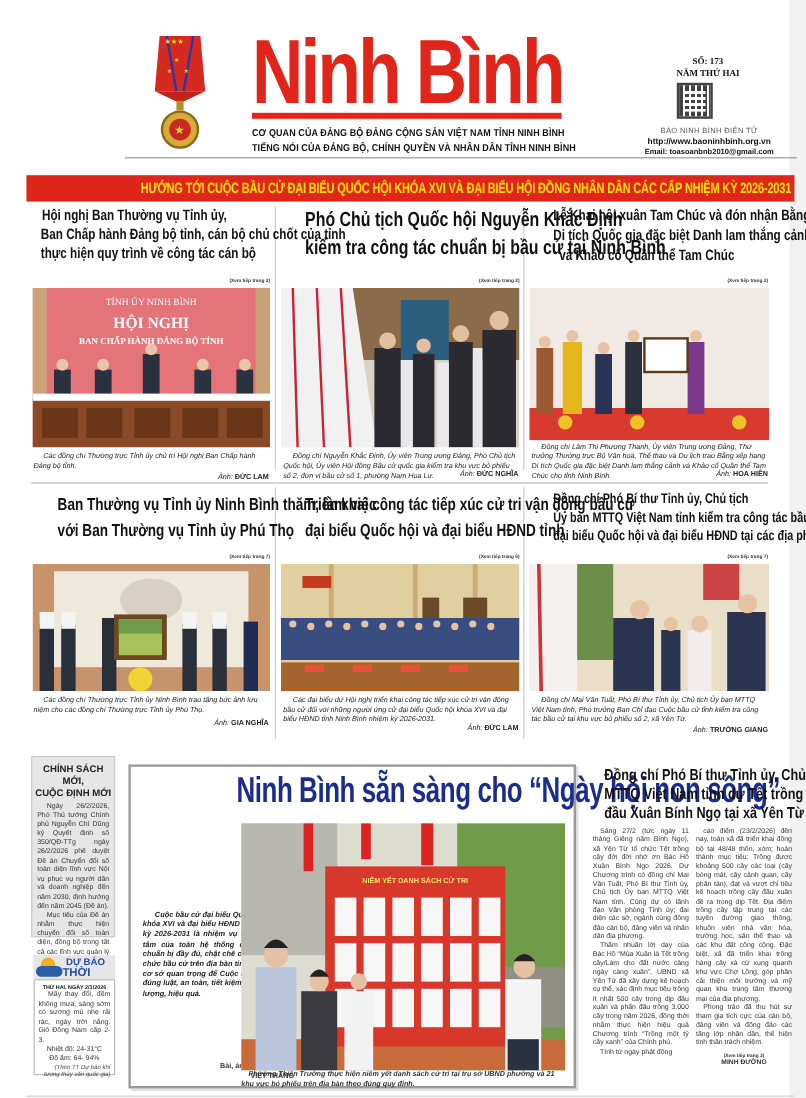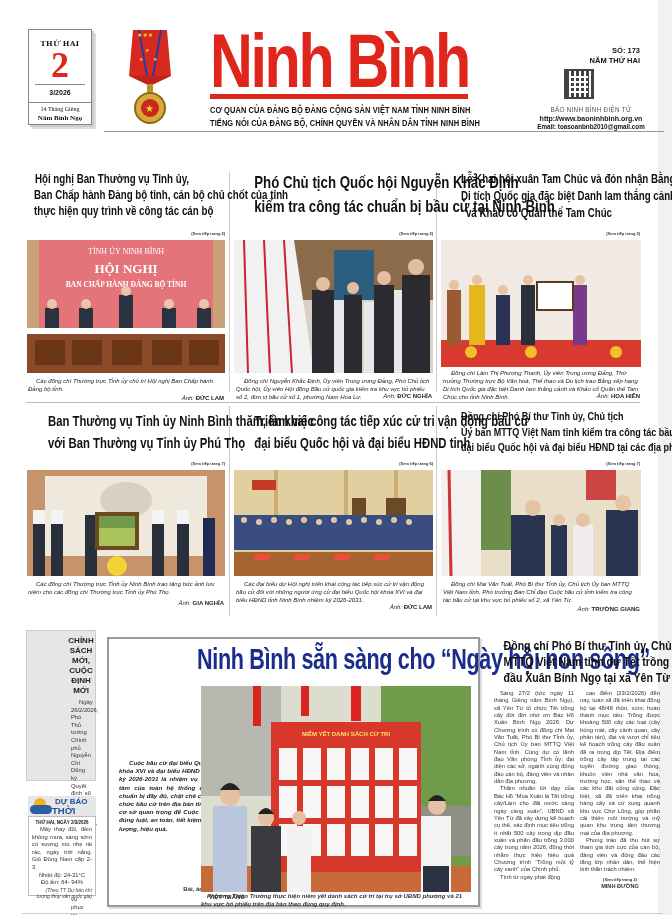--- a/index.html
+++ b/index.html
@@ -14,21 +14,21 @@
   .date-box .day { font-family: "Liberation Serif", serif; font-size: 36px; font-weight: bold; color: #e0251b; line-height: 34px; }
   .date-box .month { font-size: 7px; font-weight: bold; border-top: 1px solid #888; margin: 2px 6px 0; padding-top: 4px; }
   .date-box .lunar { border-top: 1px solid #888; margin-top: 6px; padding-top: 3px; font-family: "Liberation Serif", serif; font-size: 6px; }
   .date-box .lunar-year { font-family: "Liberation Serif", serif; font-size: 7px; font-weight: bold; margin-top: 2px; }
 
   .medal { position: absolute; left: 125px; top: 28px; width: 50px; height: 100px; }
   .logo { position: absolute; left: 210px; top: 22px; width: 258px; height: 78px; color: #e0251b; font-family: "Liberation Sans", sans-serif; font-weight: bold; font-size: 76px; line-height: 78px; letter-spacing: -3px; transform: scaleX(0.78); transform-origin: left top; white-space: nowrap; }
   .logo-bar { position: absolute; left: 210px; top: 94px; width: 258px; height: 5px; background: #e0251b; }
   .tagline { position: absolute; left: 210px; top: 104px; width: 262px; font-size: 8.3px; font-weight: bold; letter-spacing: 0.1px; line-height: 13px; white-space: nowrap; transform: scaleX(0.9); transform-origin: left top; }
 
-  .issue { position: absolute; left: 540px; top: 46px; width: 100px; text-align: right; font-family: Liberation Sans, sans-serif; font-weight: bold; font-size: 7.5px; line-height: 10px; }
+  .issue { position: absolute; left: 540px; top: 46px; width: 100px; text-align: center; font-family: Liberation Serif, serif; font-weight: bold; font-size: 7.5px; line-height: 10px; }
   .qr { position: absolute; left: 564px; top: 69px; width: 30px; height: 30px; background:
       repeating-linear-gradient(90deg, #222 0 3px, #fff 3px 5px),
       #fff; opacity: 0.85; border: 2px solid #222; }
   .qr::after { content: ""; position: absolute; inset: 4px; background: repeating-linear-gradient(0deg, #fff 0 2px, transparent 2px 5px); }
   .e-info { position: absolute; left: 520px; top: 106px; width: 142px; text-align: center; font-size: 6.3px; line-height: 8.5px; }
   .e-info .brand { color: #555; letter-spacing: 0.3px; }
   .e-info .url { font-weight: bold; font-size: 7px; }
   .e-info .mail { font-weight: bold; font-size: 6.3px; }
   .masthead-rule { position: absolute; left: 104px; top: 131px; width: 560px; height: 1px; background: #999; }
 
@@ -41,21 +41,21 @@
   .headline { font-weight: bold; text-align: center; color: #111; transform: scaleX(0.78); transform-origin: center top; white-space: nowrap; }
   .see-page { position: absolute; font-size: 4px; font-weight: bold; color: #333; text-align: right; }
   .photo { position: absolute; overflow: hidden; }
   .caption { position: absolute; font-size: 6px; font-style: italic; line-height: 8px; color: #222; text-indent: 8px; }
   .credit { position: absolute; font-size: 6px; font-weight: bold; color: #222; text-align: right; }
   .credit i { font-style: italic; font-weight: normal; }
   .vsep { position: absolute; width: 1px; background: #ccc; }
   .hsep { position: absolute; height: 1px; background: #bbb; }
 
   
-  .policy-box { position: absolute; left: 26px; top: 630px; width: 70px; height: 151px; background: #e6e6e6; border: 1px solid #ccc; padding-left: 40px; }
+  .policy-box { position: absolute; left: 26px; top: 630px; width: 70px; height: 151px; background: #e6e6e6; border: 1px solid #ccc; }
   .policy-box .title { font-size: 8px; font-weight: bold; text-align: center; line-height: 10px; margin-top: 5px; color: #222; }
   .policy-box .body { font-size: 5.8px; line-height: 7.6px; padding: 3px 4px 0; text-align: justify; color: #333; }
   .policy-box .more { font-size: 4px; font-weight: bold; text-align: right; padding-right: 4px; margin-top: 2px; }
 
   .weather-head { position: absolute; left: 28px; top: 796px; width: 68px; height: 37px; background: #e6e6e6; }
   .weather-head .t1 { position: absolute; left: 27px; top: 1px; font-size: 8px; font-weight: bold; color: #1f4f9c; }
   .weather-head .t2 { position: absolute; left: 24px; top: 9px; font-size: 9.5px; font-weight: bold; color: #1f4f9c; }
   .sun { position: absolute; left: 6px; top: 2px; width: 12px; height: 12px; border-radius: 50%; background: #f3b21b; }
   .cloud { position: absolute; left: 2px; top: 9px; width: 22px; height: 9px; border-radius: 6px; background: #2a5fa8; }
   .weather-box { position: absolute; left: 28px; top: 816px; width: 68px; height: 80px; border: 1px solid #bbb; background: #fff; }
@@ -84,27 +84,20 @@
   .right-cols .author { font-size: 5.6px; font-weight: bold; text-align: center; }
 
   .bottom-rule { position: absolute; left: 22px; top: 913px; width: 640px; height: 1px; background: #ccc; }
 </style>
 </head>
 <body>
 
 <div class="page">
   <div class="right-shade"></div>
 
-  <div class="date-box">
-    <div class="weekday">THỨ HAI</div>
-    <div class="day">2</div>
-    <div class="month">3/2026</div>
-    <div class="lunar">14 Tháng Giêng</div>
-    <div class="lunar-year">Năm Bính Ngọ</div>
-  </div>
 
   <svg class="medal" viewBox="0 0 50 100">
     <polygon points="8,2 42,2 46,48 4,48" fill="#d62a20"></polygon>
     <line x1="14" y1="2" x2="22" y2="48" stroke="#2b3aa0" stroke-width="2"></line>
     <line x1="36" y1="2" x2="28" y2="48" stroke="#2b3aa0" stroke-width="2"></line>
     <polygon points="4,48 46,48 25,58" fill="#c0231a"></polygon>
     <text x="12" y="9" font-size="6" fill="#f5d23a">★★★</text>
     <text x="20" y="24" font-size="5" fill="#f5d23a">★</text>
     <text x="14" y="33" font-size="5" fill="#f5d23a">★</text>
     <text x="28" y="33" font-size="5" fill="#f5d23a">★</text>
@@ -126,20 +119,21 @@
     <div>NĂM THỨ HAI</div>
   </div>
   <div class="qr"></div>
   <div class="e-info">
     <div class="brand">BÁO NINH BÌNH ĐIỆN TỬ</div>
     <div class="url">http://www.baoninhbinh.org.vn</div>
     <div class="mail">Email: toasoanbnb2010@gmail.com</div>
   </div>
   <div class="masthead-rule"></div>
 
+  <div class="banner"><span>HƯỚNG TỚI CUỘC BẦU CỬ ĐẠI BIỂU QUỐC HỘI KHÓA XVI VÀ ĐẠI BIỂU HỘI ĐỒNG NHÂN DÂN CÁC CẤP NHIỆM KỲ 2026-2031</span></div>
 
   <div class="vsep" style="left:229px; top:172px; height:220px;"></div>
   <div class="vsep" style="left:436px; top:172px; height:220px;"></div>
 
   <div class="col" style="left:12px; top:171px; width:200px;">
     <div class="headline" style="font-size:12.5px; line-height:16px;">
       <div>Hội nghị Ban Thường vụ Tỉnh ủy,</div>
       <div>Ban Chấp hành Đảng bộ tỉnh, cán bộ chủ chốt của tỉnh</div>
       <div>thực hiện quy trình về công tác cán bộ</div>
     </div>

